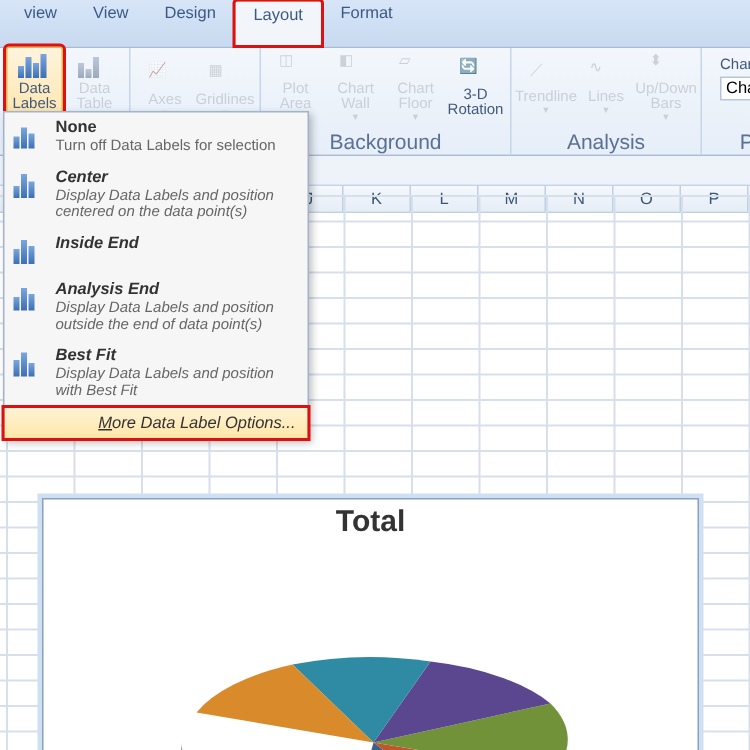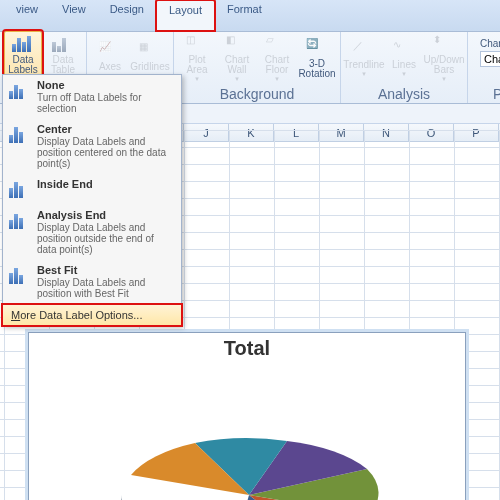--- a/index.html
+++ b/index.html
@@ -40,30 +40,30 @@
   .grid { position: absolute; left: 0; top: 130px; right: 0; bottom: 0; text-align: right; }
   .gridlines { position: absolute; inset: 0;
     background-image:
       linear-gradient(to right, #d6dfeb 1px, transparent 1px),
       linear-gradient(to bottom, #d6dfeb 1px, transparent 1px);
     background-size: 45px 17px;
     background-position: 4px 0;
   }
 
   
-  .menu { position: absolute; left: 2px; top: 74px; width: 180px; background: #f6f6f6; border: 1px solid #a2b3cc; box-shadow: 2px 2px 5px rgba(0,0,0,.25); font-size: 11px; z-index: 30; }
+  .menu { position: absolute; left: 2px; top: 74px; width: 204px; background: #f6f6f6; border: 1px solid #a2b3cc; box-shadow: 2px 2px 5px rgba(0,0,0,.25); font-size: 11px; z-index: 30; }
   .mi { display: flex; padding: 4px 6px 5px 4px; gap: 6px; }
-  .mi + .mi { border-top: 0; }
+  .mi + .mi { border-top: 0; font-style: italic; }
   .mi .ic { width: 24px; height: 22px; flex: 0 0 24px; display: flex; align-items: center; justify-content: center; }
   .mi .tx { flex: 1; }
   .mi .ttl { font-weight: bold; color: #333; }
   .mi .dsc { color: #666; font-size: 10px; line-height: 11px; margin-top: 1px; }
   .mi.more { background: linear-gradient(#fff3d6,#ffe7a8); border: 1px solid #e8b24a; padding: 4px 8px; margin: 0 -1px -1px -1px; }
   .mi.more .ttl { font-weight: normal; color: #333; }
-  .mi.more.hl { outline: 2px solid #d11; outline-offset: -1px; }
+  .mi.more.hl { outline: 2px solid #d11; outline-offset: -1px; text-align: right; }
   .mi .ttl .ul { text-decoration: underline; }
 
   
   .chart { position: absolute; left: 28px; top: 202px; width: 438px; height: 284px; background: #fff; border: 1px solid #8aa0bd; box-shadow: 0 0 0 3px #cfe0f2; }
   .chart .title { position: absolute; left: 50%; transform: translateX(-50%); top: 4px; font-size: 20px; font-weight: bold; color: #333; }
   .pie { position: absolute; left: 70px; top: 42px; width: 300px; height: 230px; }
 
   
   .baric { display:flex; align-items:flex-end; gap:1px; width:20px; height:18px; }
   .baric span { width:4px; background: linear-gradient(#7aa6e0,#3d6fb5); }

